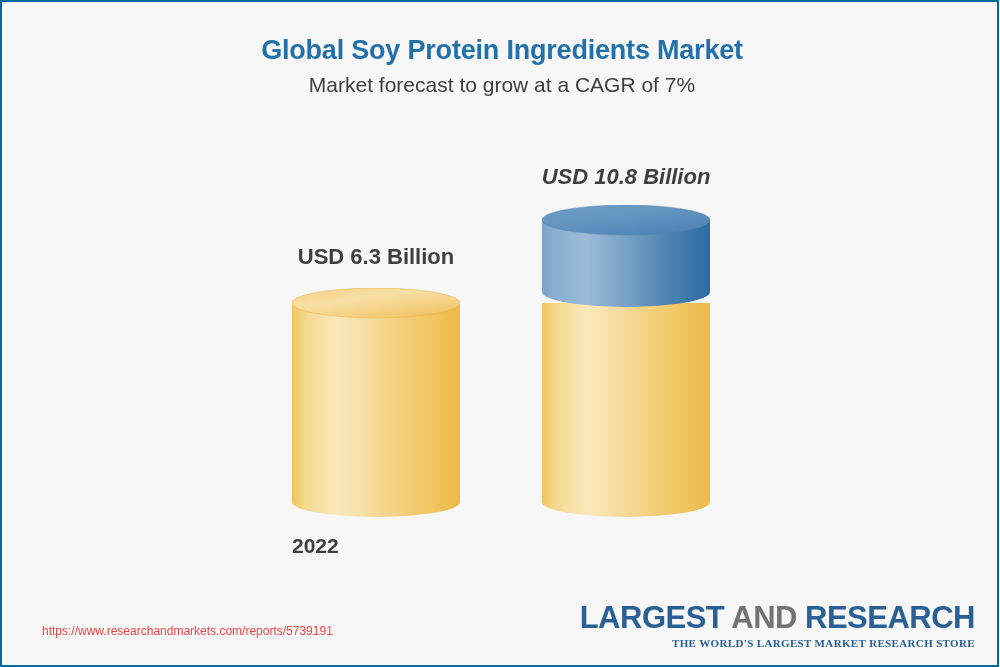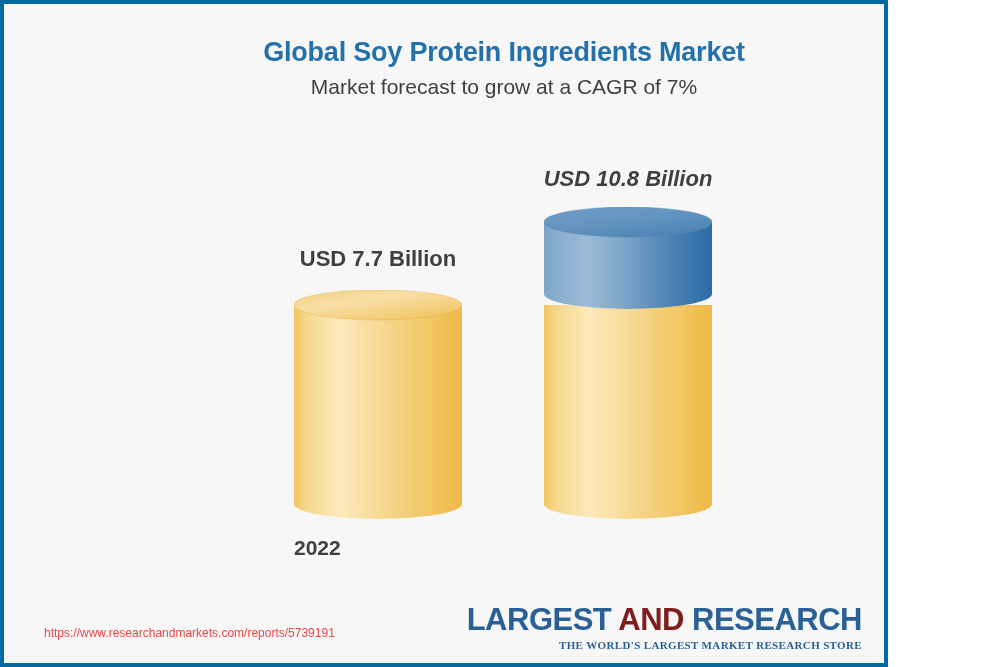--- a/index.html
+++ b/index.html
@@ -6,25 +6,25 @@
     margin: 0;
     padding: 0;
     background: #ffffff;
   }
   body {
     font-family: "Liberation Sans", sans-serif;
   }
 
   #poster {
     position: relative;
-    width: 888px;
+    width: 999px;
     height: 667px;
     box-sizing: border-box;
     background: #f7f7f7;
-    border: 4px solid #0369a1;
+    border: 2px solid #0369a1;
     overflow: hidden;
   }
 
   
   .header {
     position: absolute;
     left: 0;
     top: 34px;
     width: 1000px;
     text-align: center;
@@ -101,21 +101,21 @@
     text-align: right;
     line-height: 1;
   }
   .logo-main {
     font-size: 31px;
     font-weight: bold;
     letter-spacing: -0.5px;
     color: #2a6096;
     white-space: nowrap;
   }
-  .logo-and { color: #7f1d1d; }
+  .logo-and { color: #737373; }
   .logo-tag {
     margin-top: 5px;
     font-size: 11px;
     font-weight: bold;
     letter-spacing: 0.35px;
     color: #2a6096;
     white-space: nowrap;
     font-family: Liberation Serif, serif;
   }
 </style>
@@ -126,21 +126,21 @@
 
   <div class="header">
     <div class="chart-title">Global Soy Protein Ingredients Market</div>
     <div class="chart-subtitle">Market forecast to grow at a CAGR of 7%</div>
   </div>
 
   <div class="plot">
 
     <div class="cyl-group" style="left:290px; height:667px;">
 
-      <div class="value-label" style="top:242px;">USD 7.7 Billion</div>
+      <div class="value-label" style="top:242px;">USD 6.3 Billion</div>
 
       <svg class="cyl-svg" style="position:absolute; left:0; top:286px;" width="168" height="244" viewBox="0 0 168 244">
         <defs>
           <linearGradient id="goldBody1" x1="0" y1="0" x2="1" y2="0">
             <stop offset="0%" stop-color="#f0c55f"></stop>
             <stop offset="8%" stop-color="#f6d98f"></stop>
             <stop offset="27%" stop-color="#fae9bb"></stop>
             <stop offset="45%" stop-color="#f8dda0"></stop>
             <stop offset="70%" stop-color="#f3cd74"></stop>
             <stop offset="100%" stop-color="#eeba47"></stop>

